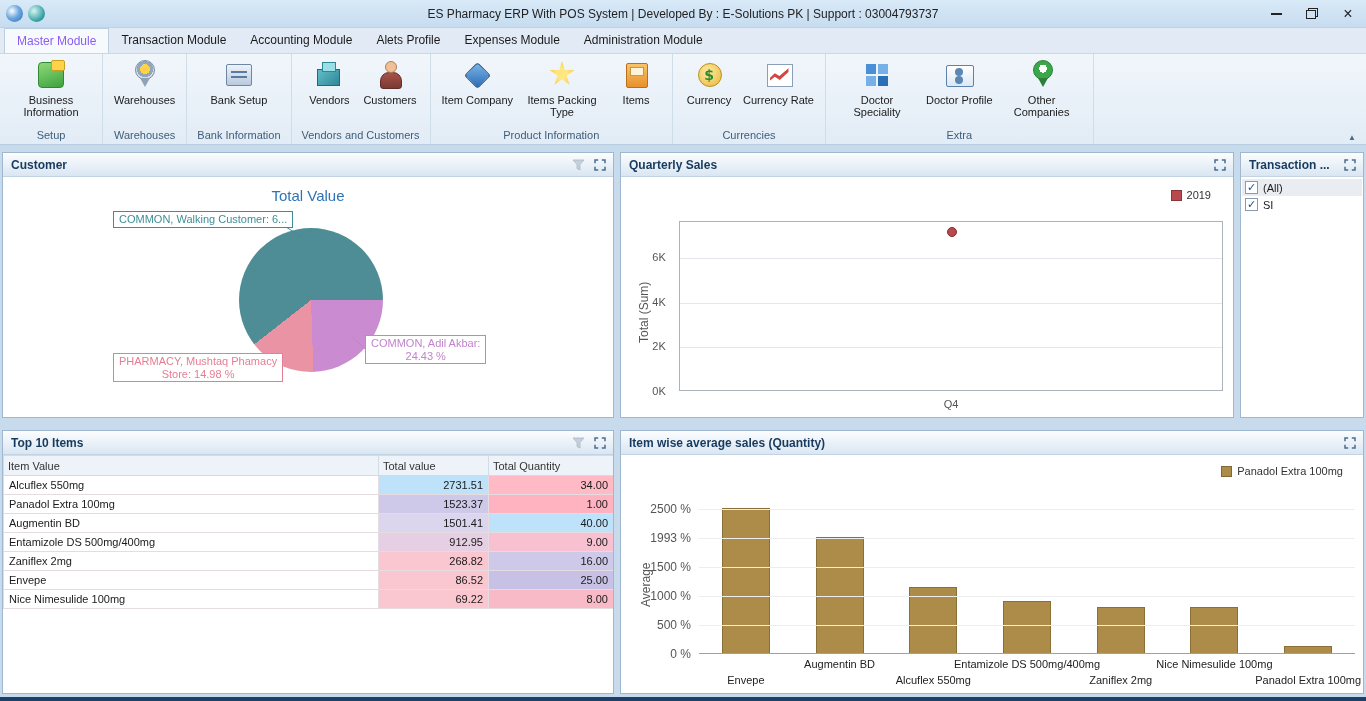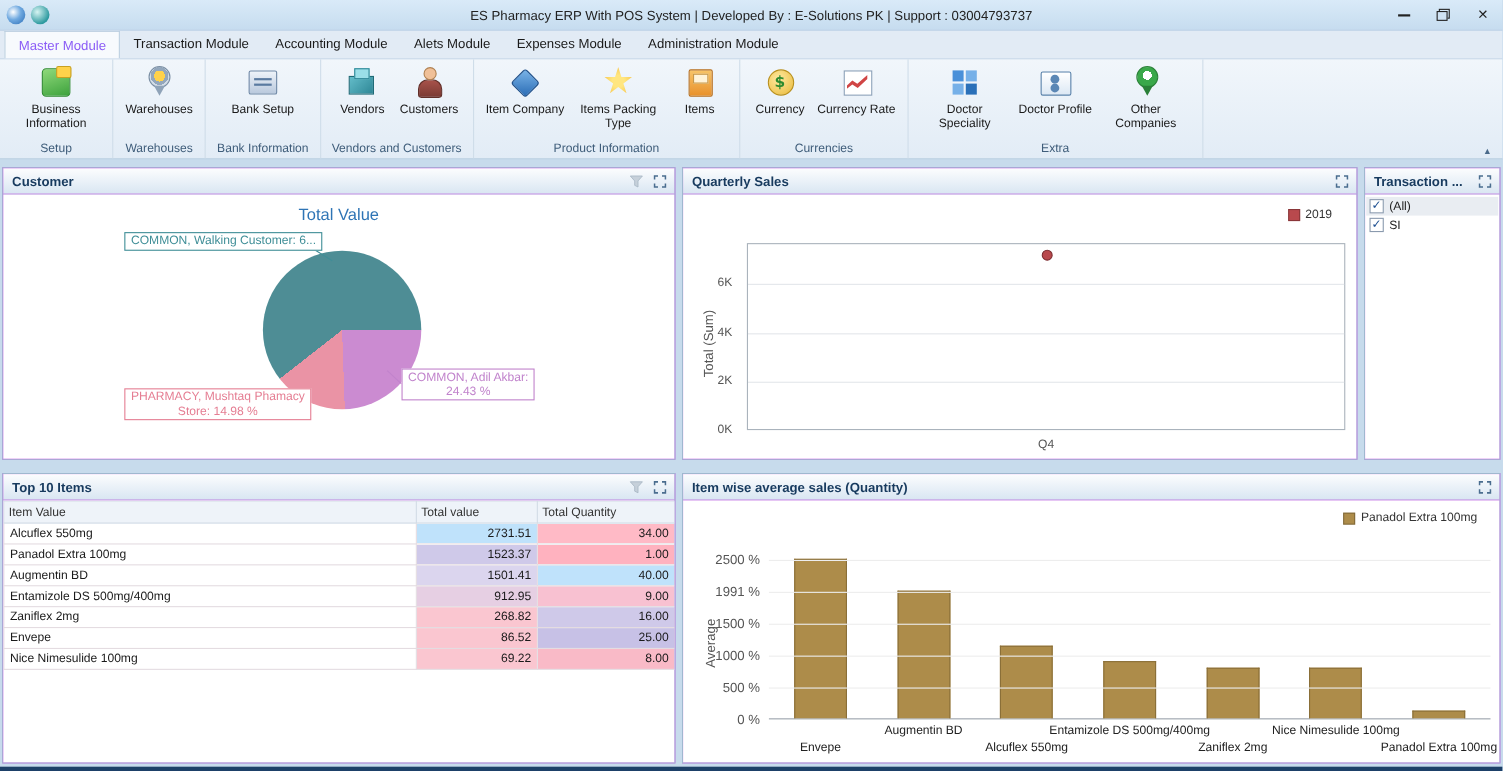--- a/index.html
+++ b/index.html
@@ -61,21 +61,21 @@
   .ic-doctor-speciality::before{left:6px;top:6px;width:10px;height:10px;background:#4a90d9;box-shadow:12px 0 0 #76b0e8,0 12px 0 #76b0e8,12px 12px 0 #2a70b9;}
   .ic-doctor-profile::before{left:4px;top:7px;width:26px;height:20px;background:linear-gradient(#ffffff,#dce8f4);border:1px solid #5a82aa;border-radius:2px;}
   .ic-doctor-profile::after{left:13px;top:10px;width:8px;height:8px;border-radius:50%;background:#5b87b5;box-shadow:0 8px 0 0 #5b87b5;}
   .ic-other-companies::before{left:8px;top:2px;width:18px;height:18px;border-radius:50%;background:radial-gradient(circle at 50% 42%,#ffffff 0 4px,#3aa84a 4px);border:1px solid #2a8038;}
   .ic-other-companies::after{top:20px;left:13px;border:5px solid transparent;border-top:9px solid #2a8038;}
 
   
   .dashboard{position:absolute;top:145px;left:0;width:1366px;height:552px;background:#c7dbec;}
   .bottombar{position:absolute;left:0;bottom:0;width:100%;height:4px;background:#1d4068;}
 
-  .panel{position:absolute;background:#d946ef;border:1px solid #9fb8cf;}
+  .panel{position:absolute;background:#22c55e;border:1px solid #9fb8cf;}
   .p-customer{left:2px;top:7px;width:612px;height:266px;}
   .p-quarterly{left:620px;top:7px;width:614px;height:266px;}
   .p-trans{left:1240px;top:7px;width:124px;height:266px;}
   .p-top10{left:2px;top:285px;width:612px;height:264px;}
   .p-itemwise{left:620px;top:285px;width:744px;height:264px;}
 
   .phead{height:24px;background:linear-gradient(#fcfdfe,#d9e6f2);border-bottom:1px solid #c2d4e4;display:flex;align-items:center;padding:0 7px 0 8px;}
   .ptitle{font-size:12px;font-weight:bold;color:#173a5e;flex:1 1 auto;white-space:nowrap;overflow:hidden;}
   .picons{display:flex;gap:9px;align-items:center;}
   .pic{display:inline-flex;cursor:default;}
@@ -145,21 +145,21 @@
     <div class="wbtn">
         <span class="glyph-close">×</span>
       </div>
   </div>
 </div>
 
 <div class="tabstrip">
     <div class="tab active">Master Module</div>
     <div class="tab">Transaction Module</div>
     <div class="tab">Accounting Module</div>
-    <div class="tab">Alets Module</div>
+    <div class="tab">Alets Profile</div>
     <div class="tab">Expenses Module</div>
     <div class="tab">Administration Module</div>
   </div>
 
 <div class="ribbon">
   <div class="rgroups">
       <div class="rgroup">
         <div class="ritems">
           <div class="ritem">
             <span class="ric ic-business"></span>
@@ -464,21 +464,21 @@
             </div>
           </div>
       <div class="btick" style="top: 152px;">0 %</div>
           <div class="bgridline" style="top: 130px;"></div>
           <div class="btick" style="top: 123px;">500 %</div>
           <div class="bgridline" style="top: 101px;"></div>
           <div class="btick" style="top: 94px;">1000 %</div>
           <div class="bgridline" style="top: 72px;"></div>
           <div class="btick" style="top: 65px;">1500 %</div>
           <div class="bgridline" style="top: 43px;"></div>
-          <div class="btick" style="top: 36px;">1991 %</div>
+          <div class="btick" style="top: 36px;">1993 %</div>
           <div class="bgridline" style="top: 14px;"></div>
           <div class="btick" style="top: 7px;">2500 %</div>
         </div>
     </div>
   </div>
 
 </div>
 
 <div class="bottombar"></div>
 

